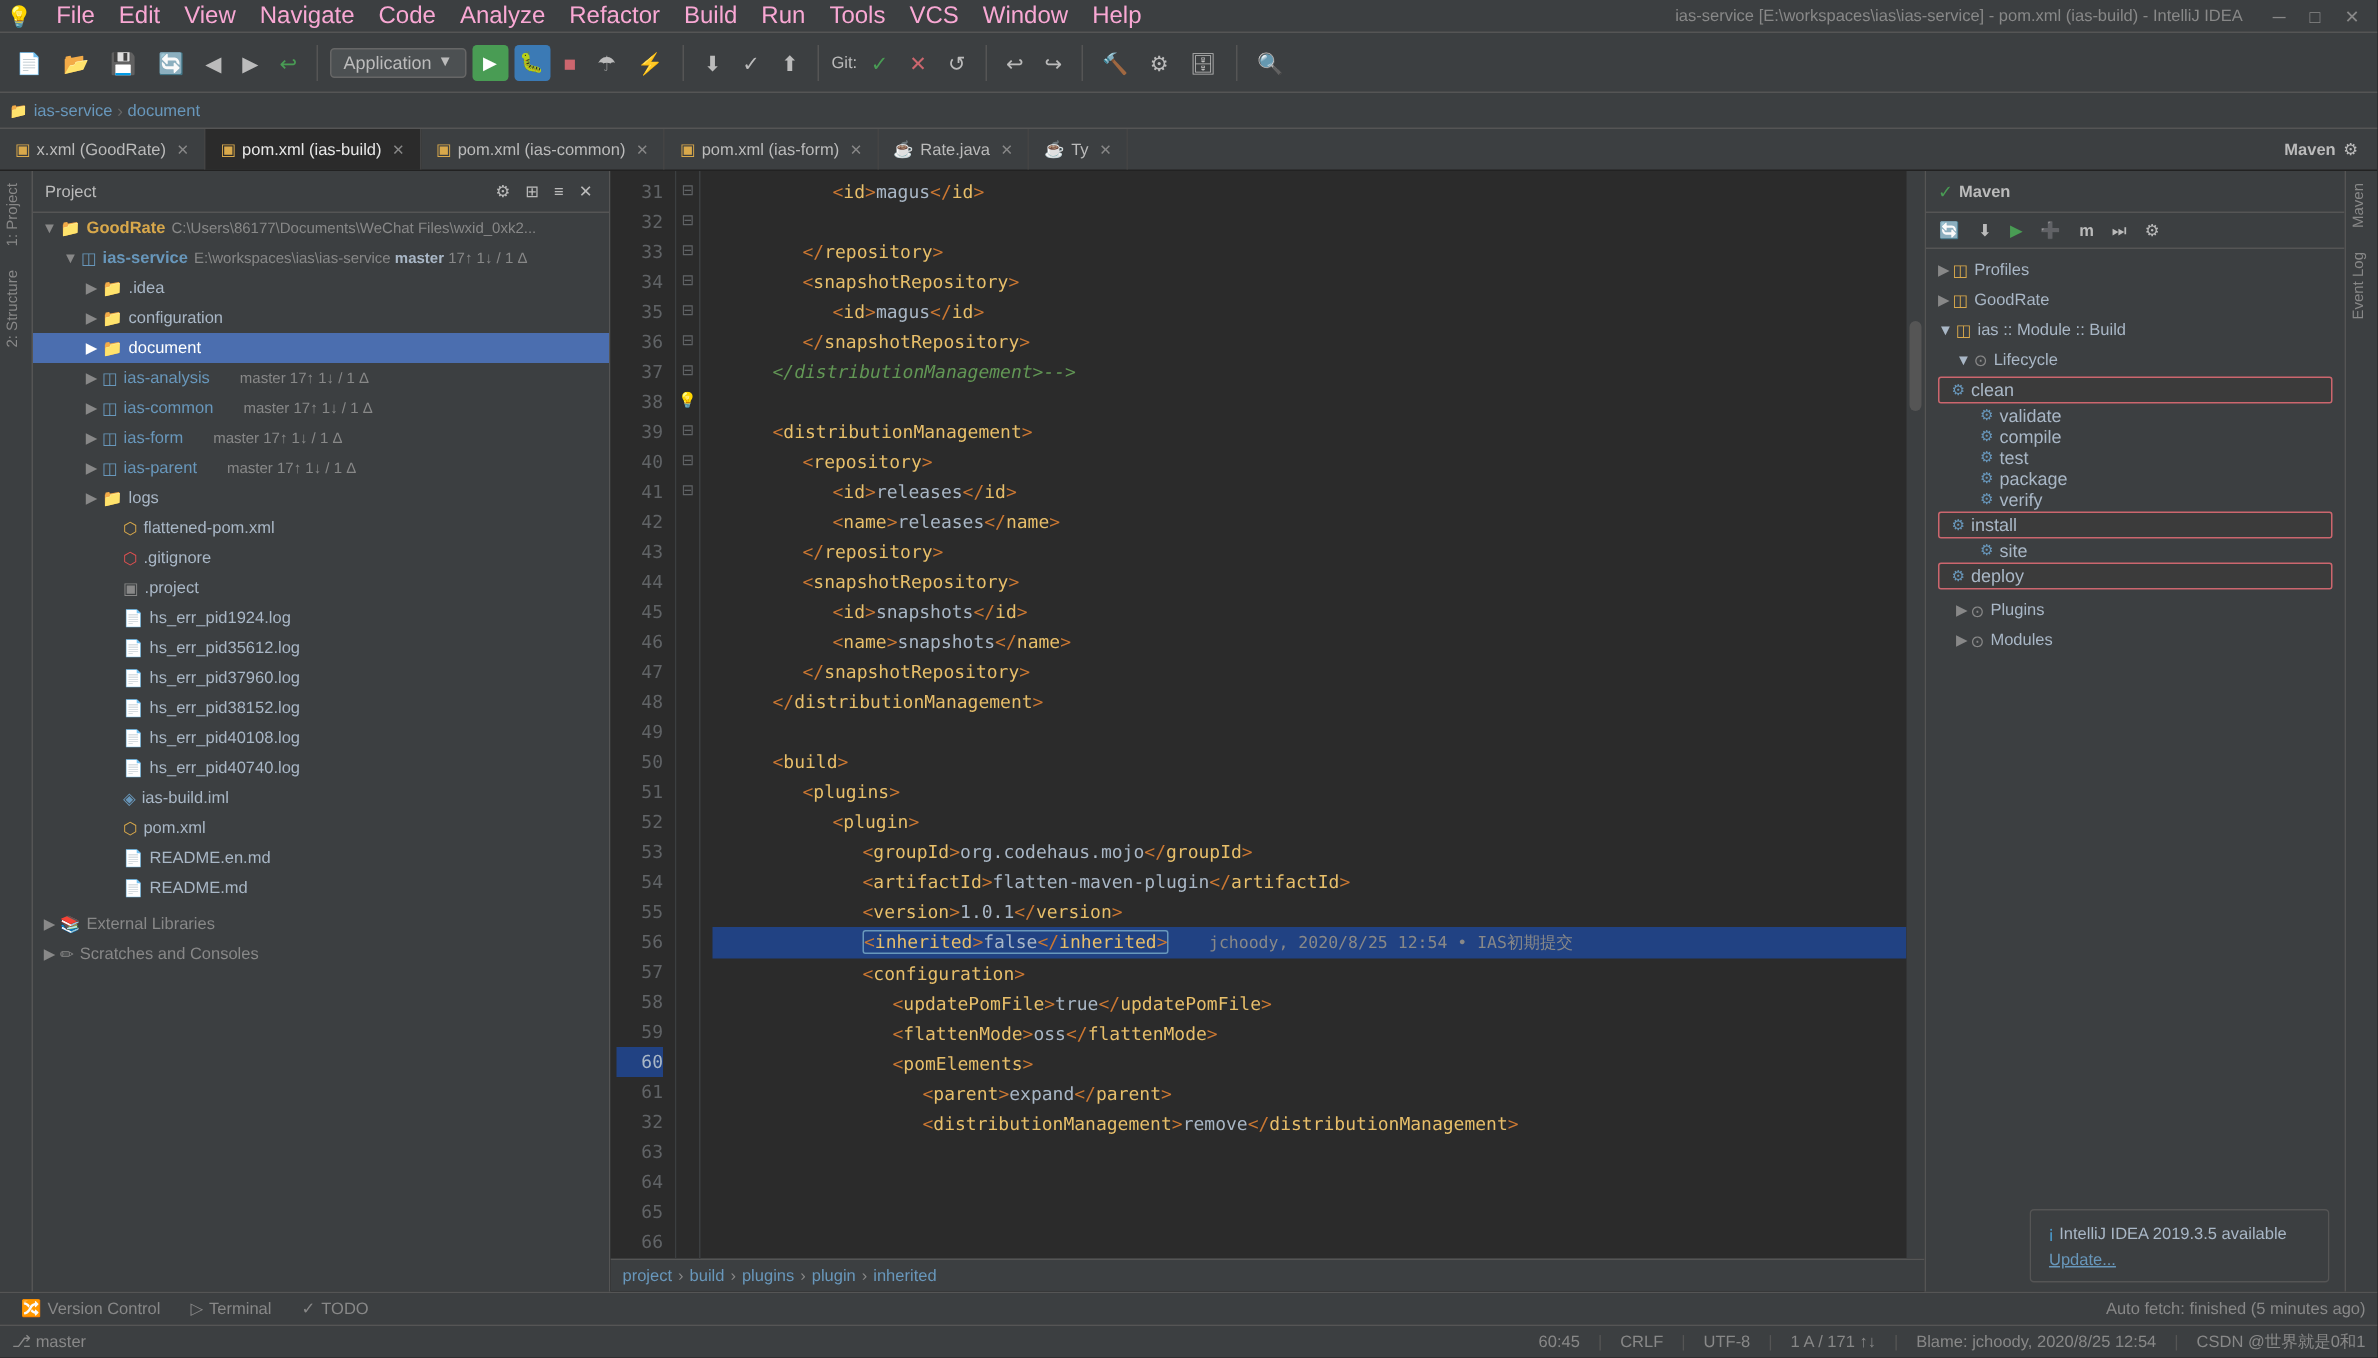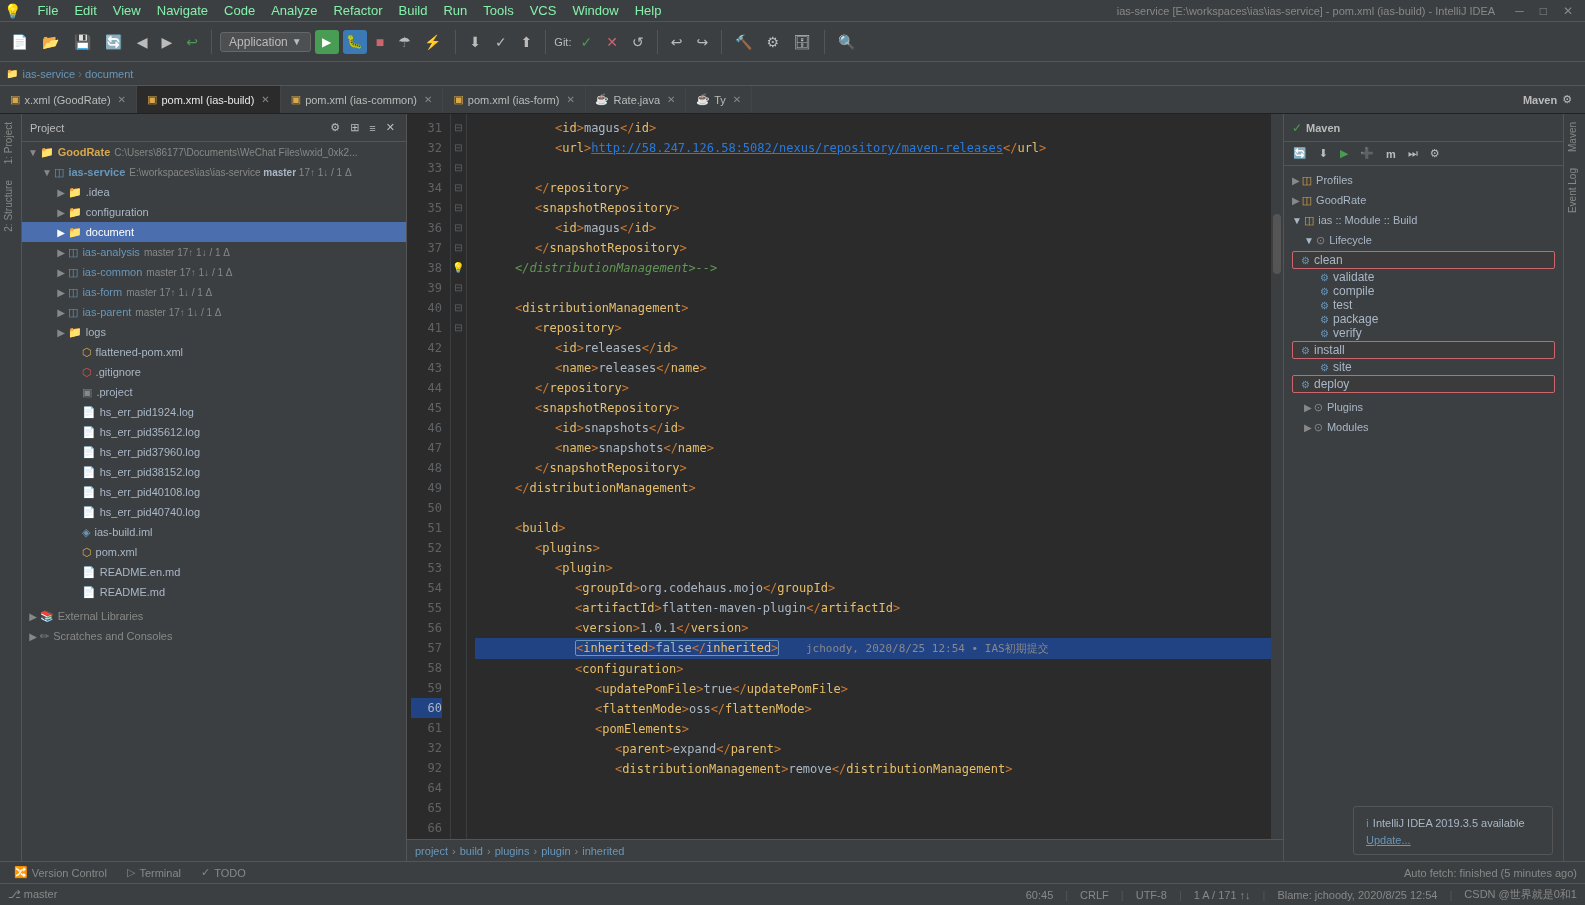--- a/index.html
+++ b/index.html
@@ -1,20 +1,20 @@
 <!DOCTYPE html>
 <html><head>
   <meta charset="utf-8">
   <style>
     * { box-sizing: border-box; margin: 0; padding: 0; }
     body { font-family: 'Segoe UI', Arial, sans-serif; font-size: 12px; background: #2b2b2b; color: #a9b7c6; overflow: hidden; width: 1585px; height: 905px; }
 
     
     #menu-bar { background: #3c3f41; height: 22px; display: flex; align-items: center; padding: 0 4px; border-bottom: 1px solid #555; }
-    #menu-bar .menu-item { padding: 2px 8px; font-size: 13px; color: #86efac; cursor: pointer; text-align: right; }
+    #menu-bar .menu-item { padding: 2px 8px; font-size: 16px; color: #f9a8d4; cursor: pointer; text-align: right; }
 
     
     #toolbar { background: #3c3f41; height: 40px; display: flex; align-items: center; padding: 0 6px; border-bottom: 1px solid #555; gap: 4px; }
     .toolbar-btn { background: transparent; border: none; color: #bbb; cursor: pointer; padding: 3px 5px; font-size: 14px; border-radius: 3px; }
     .toolbar-sep { width: 1px; height: 24px; background: #555; margin: 0 4px; }
     .run-config { background: #4c5052; border: 1px solid #666; border-radius: 3px; padding: 2px 8px; color: #bbb; font-size: 12px; display: flex; align-items: center; gap: 4px; cursor: pointer; }
     .run-btn { width: 24px; height: 24px; background: #499c54; border: none; border-radius: 3px; color: white; cursor: pointer; display: flex; align-items: center; justify-content: center; font-size: 12px; }
     .debug-btn { width: 24px; height: 24px; background: #3b7ab5; border: none; border-radius: 3px; color: white; cursor: pointer; display: flex; align-items: center; justify-content: center; }
 
     
@@ -34,21 +34,21 @@
     #sidebar-header { background: #3c3f41; padding: 4px 8px; display: flex; align-items: center; justify-content: space-between; border-bottom: 1px solid #555; height: 28px; }
     #sidebar-header .title { font-size: 11px; color: #bbb; }
     #project-tree { flex: 1; overflow-y: auto; overflow-x: hidden; }
     .tree-item { display: flex; align-items: center; padding: 1px 0; cursor: pointer; font-size: 11px; height: 20px; white-space: nowrap; }
     .tree-item.selected { background: #4b6eaf; color: white; }
     .tree-item.selected * { color: white !important; }
     .tree-indent { display: inline-block; }
     .tree-arrow { width: 14px; text-align: center; color: #888; font-size: 10px; }
     .tree-icon { margin-right: 4px; font-size: 11px; }
     .folder-icon { color: #d8a84b; }
-    .badge { font-size: 10px; color: #888; margin-left: 4px; }
+    .badge { font-size: 10px; color: #888; margin-left: 20px; }
 
     
     #editor-area { flex: 1; background: #2b2b2b; display: flex; flex-direction: column; overflow: hidden; }
     #editor-content { flex: 1; overflow: hidden; display: flex; position: relative; }
     #line-numbers { width: 44px; background: #2b2b2b; color: #606366; font-family: 'Consolas', monospace; font-size: 12px; line-height: 20px; padding: 4px 0 4px 4px; text-align: right; padding-right: 8px; overflow: hidden; border-right: 1px solid #3c3f41; user-select: none; }
     #code-area { flex: 1; overflow: auto; padding: 4px 12px; font-family: 'Consolas', monospace; font-size: 12px; line-height: 20px; }
     .code-line { display: flex; align-items: flex-start; min-height: 20px; }
     .code-text { flex: 1; }
     .xml-tag { color: #e8bf6a; }
     .xml-bracket { color: #cc7832; }
@@ -436,21 +436,21 @@
           <div>53</div>
           <div>54</div>
           <div>55</div>
         <div>56</div>
           <div>57</div>
           <div>58</div>
           <div>59</div>
         <div style="background:#214283; color:#a9b7c6;">60</div>
         <div>61</div>
           <div>32</div>
-          <div>92</div>
+          <div>63</div>
           <div>64</div>
           <div>65</div>
         <div>66</div>
           <div>67</div>
       </div>
 
       <div style="width:16px; background:#2b2b2b; color:#606366; font-size:10px; line-height:20px; padding-top:4px; text-align:center; user-select:none; border-right:1px solid #3c3f41;">
         <div></div>
           <div></div>
           <div></div>
@@ -487,23 +487,20 @@
           <div>⊟</div>
           <div></div>
         <div></div>
           <div>⊟</div>
       </div>
 
       <div id="code-area" style="flex:1; overflow:auto; padding:4px 0 4px 8px; font-family:Consolas,monospace; font-size:12px; line-height:20px;">
 
         <div class="code-line">
           <span class="code-text" style="padding-left:80px;"><span class="xml-bracket">&lt;</span><span class="xml-tag">id</span><span class="xml-bracket">&gt;</span><span class="xml-text">magus</span><span class="xml-bracket">&lt;/</span><span class="xml-tag">id</span><span class="xml-bracket">&gt;</span></span>
-        </div>
-        <div class="code-line">
-          <span class="code-text" style="padding-left:80px;"><span class="xml-bracket">&lt;</span><span class="xml-tag">url</span><span class="xml-bracket">&gt;</span><span class="xml-link">http://58.247.126.58:5082/nexus/repository/maven-releases</span><span class="xml-bracket">&lt;/</span><span class="xml-tag">url</span><span class="xml-bracket">&gt;</span></span>
         </div>
         <div class="code-line">
             <span class="code-text">&nbsp;</span>
           </div>
         <div class="code-line">
           <span class="code-text" style="padding-left:60px;"><span class="xml-bracket">&lt;/</span><span class="xml-tag">repository</span><span class="xml-bracket">&gt;</span></span>
         </div>
         <div class="code-line">
           <span class="code-text" style="padding-left:60px;"><span class="xml-bracket">&lt;</span><span class="xml-tag">snapshotRepository</span><span class="xml-bracket">&gt;</span></span>
         </div>

